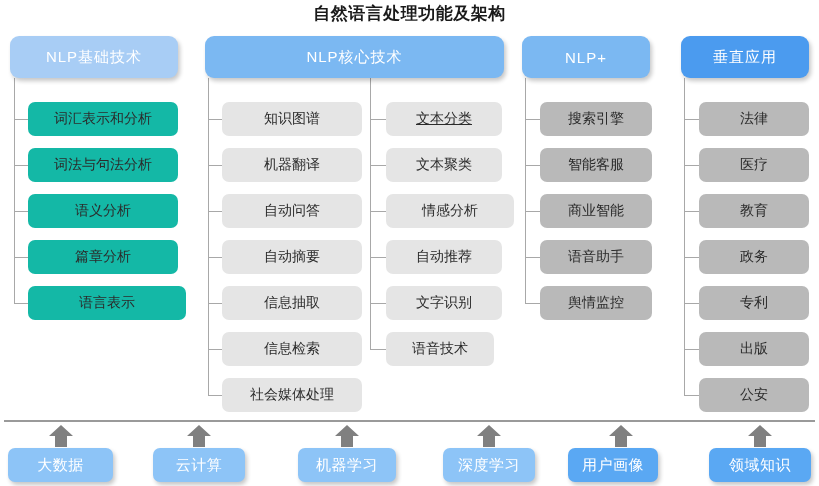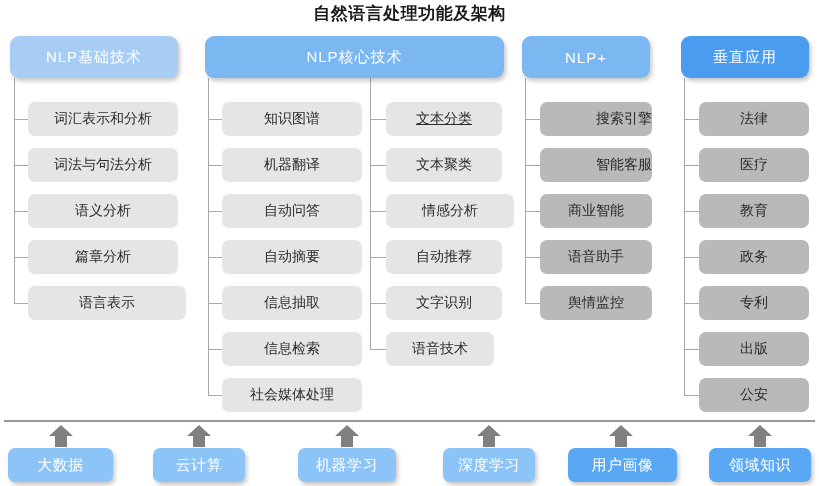--- a/index.html
+++ b/index.html
@@ -61,21 +61,21 @@
     position: absolute;
     border-radius: 7px;
     display: flex;
     align-items: center;
     justify-content: center;
     font-size: 14px;
     color: #2b2b2b;
     box-sizing: border-box;
     height: 34px;
   }
-  .leaf.tone-a { background: #e5e5e5; }
+  .leaf.tone-a { background: #14b8a6; }
   .leaf.tone-b { background: #e5e5e5; }
   .leaf.tone-c { background: #b9b9b9; }
   
   #foundation-divider {
     position: absolute;
     left: 4px;
     top: 420px;
     width: 811px;
     height: 2px;
     background: #9a9a9a;
@@ -206,24 +206,24 @@
       </div>
       <div class="leaf tone-b" style="left: 386px; top: 240px; width: 116px;">
         <span>自动推荐</span>
       </div>
       <div class="leaf tone-b" style="left: 386px; top: 286px; width: 116px;">
         <span>文字识别</span>
       </div>
       <div class="leaf tone-b" style="left: 386px; top: 332px; width: 108px;">
         <span>语音技术</span>
       </div>
-      <div class="leaf tone-c" style="left: 540px; top: 102px; width: 112px; justify-content: flex-end;">
+      <div class="leaf tone-c" style="left: 540px; top: 102px; width: 112px;">
         <span>搜索引擎</span>
       </div>
-      <div class="leaf tone-c" style="left: 540px; top: 148px; width: 112px; justify-content: flex-end;">
+      <div class="leaf tone-c" style="left: 540px; top: 148px; width: 112px;">
         <span>智能客服</span>
       </div>
       <div class="leaf tone-c" style="left: 540px; top: 194px; width: 112px;">
         <span>商业智能</span>
       </div>
       <div class="leaf tone-c" style="left: 540px; top: 240px; width: 112px;">
         <span>语音助手</span>
       </div>
       <div class="leaf tone-c" style="left: 540px; top: 286px; width: 112px;">
         <span>舆情监控</span>
@@ -290,20 +290,20 @@
       </div>
       <div class="base-box" style="left: 153px; width: 92px; background: rgb(141, 196, 247);">
         <span>云计算</span>
       </div>
       <div class="base-box" style="left: 298px; width: 98px; background: rgb(141, 196, 247);">
         <span>机器学习</span>
       </div>
       <div class="base-box" style="left: 443px; width: 92px; background: rgb(141, 196, 247);">
         <span>深度学习</span>
       </div>
-      <div class="base-box" style="left: 568px; width: 109px; background: rgb(90, 168, 243);">
+      <div class="base-box" style="left: 568px; width: 90px; background: rgb(90, 168, 243);">
         <span>用户画像</span>
       </div>
       <div class="base-box" style="left: 709px; width: 102px; background: rgb(90, 168, 243);">
         <span>领域知识</span>
       </div>
     </div>
 </div>
 
 </body></html>

